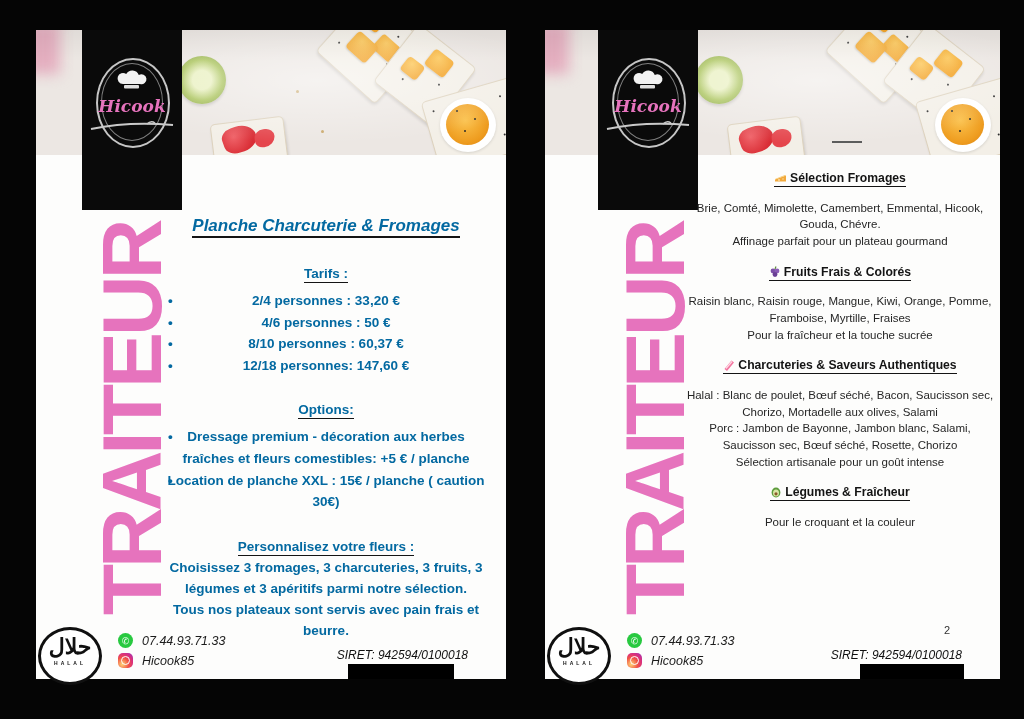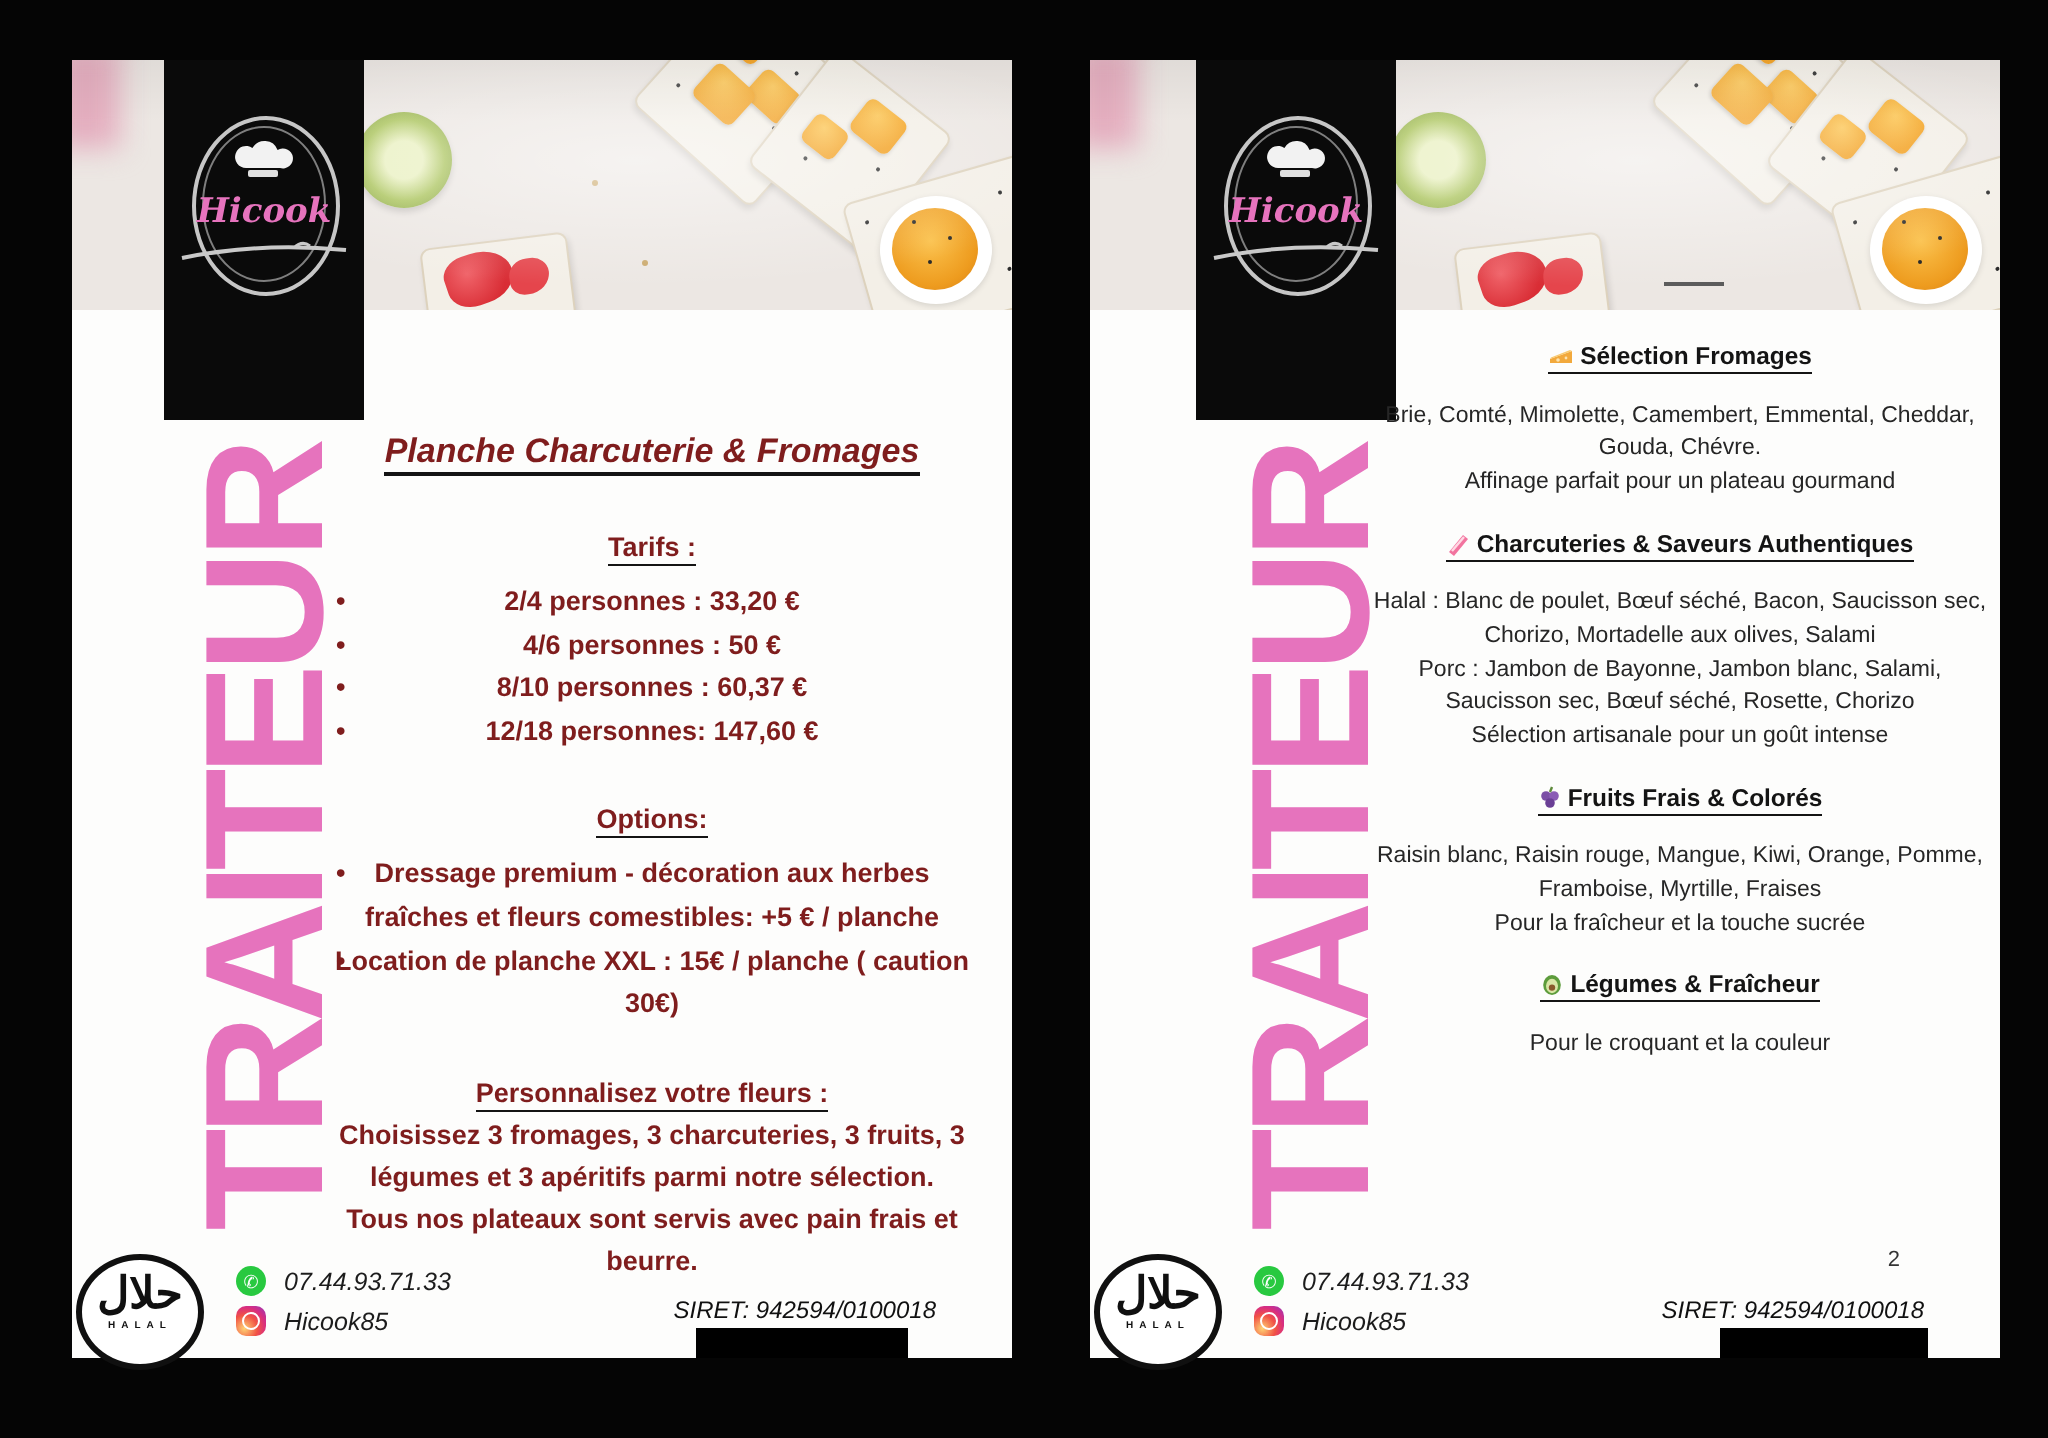--- a/index.html
+++ b/index.html
@@ -46,21 +46,21 @@
     font-family:"DejaVu Serif",serif;font-style:italic;font-weight:bold;font-size:17px;color:#e673bd;letter-spacing:0px;}
   .swoosh{position:absolute;left:2px;top:66px;}
 
   
   .traiteur{position:absolute;width:430px;height:112px;transform-origin:0 0;transform:rotate(-90deg);
     font-weight:bold;font-size:84px;letter-spacing:-4px;color:#e673bd;text-align:center;line-height:108px;white-space:nowrap;}
   #page-left .traiteur{left:42px;top:604px;}
   #page-right .traiteur{left:56px;top:604px;}
 
   
-  .content-left{position:absolute;left:116px;top:186px;width:348px;text-align:center;color:#7f1d1d;}
+  .content-left{position:absolute;left:116px;top:186px;width:348px;text-align:center;color:#0369a1;}
   .menu-title{font-style:italic;font-weight:bold;font-size:17px;margin:0 0 30px;}
   .u{border-bottom:2px solid #141414;padding-bottom:1px;}
   .u2{border-bottom:1.5px solid #141414;padding-bottom:1px;}
   .h2{font-weight:bold;font-size:13.5px;margin:0 0 9px;}
   .blist{list-style:none;margin:0;padding:0;font-weight:bold;font-size:13.5px;line-height:1.6;}
   .blist li{position:relative;padding:0 14px;}
   .blist li::before{content:"\2022";position:absolute;left:16px;top:0;} .sp26{height:26px;}
   .para{font-weight:bold;font-size:13.5px;line-height:1.55;margin:0;}
 
   
@@ -260,51 +260,51 @@
     <div>
       <div class="h3">
         <span class="u2">
           <svg width="13" height="12" viewBox="0 0 13 12">
             <path d="M1 7.5 L12 3.5 L12 9.5 L1 9.5 Z" fill="#f2a93c"></path>
             <path d="M1 7.5 L12 3.5 L11 3 L1.5 6.8 Z" fill="#f8c96d"></path>
             <circle cx="5" cy="8" r="0.9" fill="#fbe3b0"></circle>
               <circle cx="9" cy="7" r="0.7" fill="#fbe3b0"></circle>
           </svg><span>Sélection Fromages</span></span>
       </div>
-      <p>Brie, Comté, Mimolette, Camembert, Emmental, Cheddar, Gouda, Chévre.</p>
+      <p>Brie, Comté, Mimolette, Camembert, Emmental, Hicook, Gouda, Chévre.</p>
       <p>Affinage parfait pour un plateau gourmand</p>
-    </div>
-
-    <div>
-      <div class="h3">
-        <span class="u2">
-          <svg width="12" height="12" viewBox="0 0 12 12">
-            <path d="M1.5 10 L8.5 1.5 L11 3.5 L4 12 Z" fill="#f2749f"></path>
-            <path d="M3 9.5 L9 2.5" stroke="#ffd9e4" stroke-width="1.2" fill="none"></path>
-          </svg><span>Charcuteries &amp; Saveurs Authentiques</span></span>
-      </div>
-      <p>Halal : Blanc de poulet, Bœuf séché, Bacon, Saucisson sec, Chorizo, Mortadelle aux olives, Salami</p>
-      <p class="gap">Porc : Jambon de Bayonne, Jambon blanc, Salami, Saucisson sec, Bœuf séché, Rosette, Chorizo</p>
-      <p>Sélection artisanale pour un goût intense</p>
     </div>
 
     <div>
       <div class="h3">
         <span class="u2">
           <svg width="12" height="12" viewBox="0 0 12 12">
             <circle cx="4" cy="5" r="2.4" fill="#7b4fa6"></circle>
               <circle cx="8" cy="5" r="2.4" fill="#8a5cb5"></circle>
             <circle cx="6" cy="8.5" r="2.4" fill="#6a3f95"></circle>
               <path d="M6 3 L7 0.5" stroke="#5d8a3a" stroke-width="1.2"></path>
           </svg><span>Fruits Frais &amp; Colorés</span></span>
       </div>
       <p>Raisin blanc, Raisin rouge, Mangue, Kiwi, Orange, Pomme, Framboise, Myrtille, Fraises</p>
       <p>Pour la fraîcheur et la touche sucrée</p>
     </div>
 
+    <div>
+      <div class="h3">
+        <span class="u2">
+          <svg width="12" height="12" viewBox="0 0 12 12">
+            <path d="M1.5 10 L8.5 1.5 L11 3.5 L4 12 Z" fill="#f2749f"></path>
+            <path d="M3 9.5 L9 2.5" stroke="#ffd9e4" stroke-width="1.2" fill="none"></path>
+          </svg><span>Charcuteries &amp; Saveurs Authentiques</span></span>
+      </div>
+      <p>Halal : Blanc de poulet, Bœuf séché, Bacon, Saucisson sec, Chorizo, Mortadelle aux olives, Salami</p>
+      <p class="gap">Porc : Jambon de Bayonne, Jambon blanc, Salami, Saucisson sec, Bœuf séché, Rosette, Chorizo</p>
+      <p>Sélection artisanale pour un goût intense</p>
+    </div>
+
 
     <div>
       <div class="h3">
         <span class="u2">
           <svg width="12" height="12" viewBox="0 0 12 12">
             <ellipse cx="6" cy="6.5" rx="4.4" ry="5" fill="#5d9c3c"></ellipse>
             <ellipse cx="6" cy="7" rx="3" ry="3.6" fill="#d9e6a5"></ellipse>
             <circle cx="6" cy="7.8" r="1.6" fill="#8a5a2b"></circle>
           </svg><span>Légumes &amp; Fraîcheur</span></span>
       </div>

